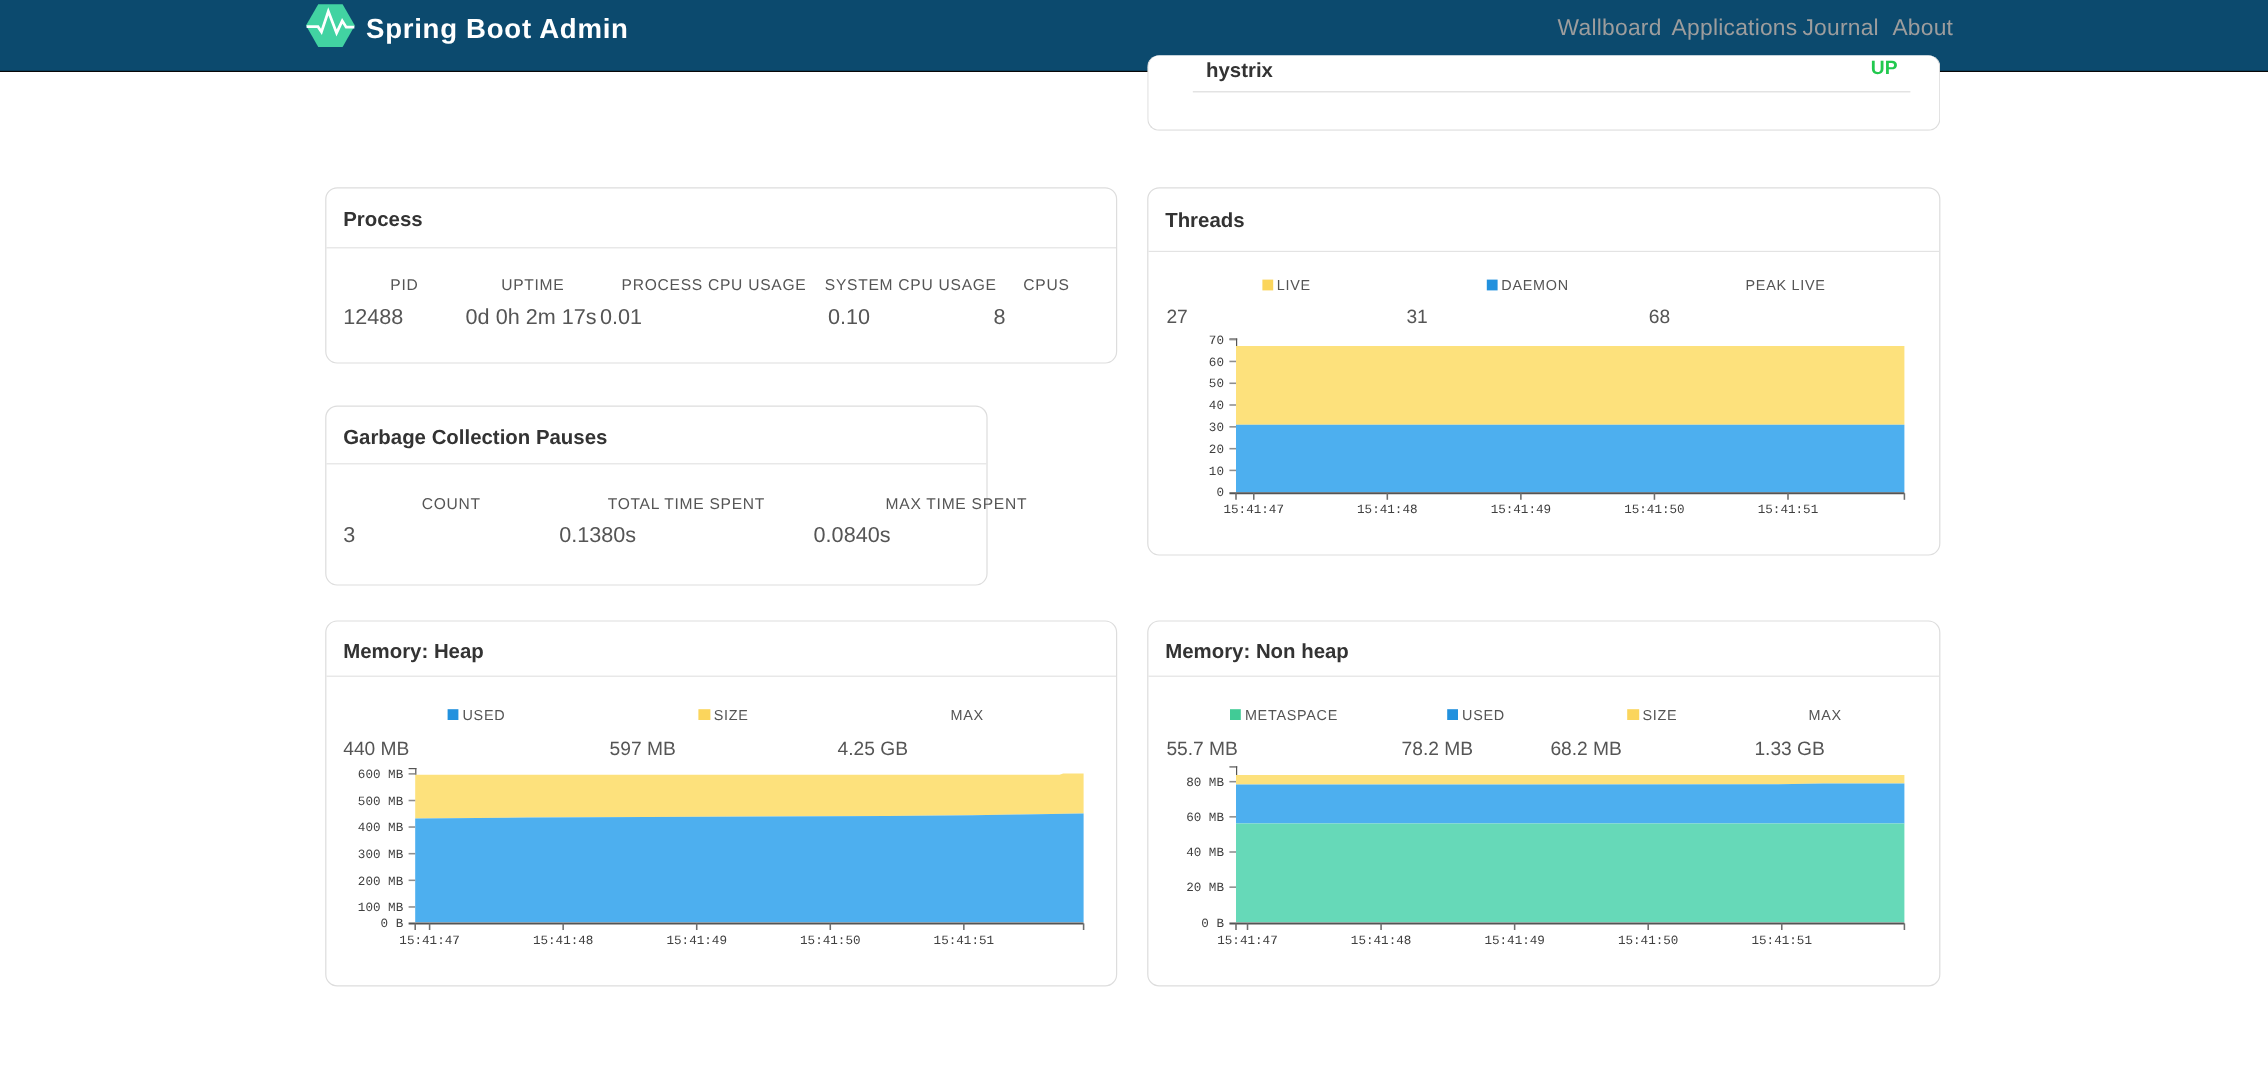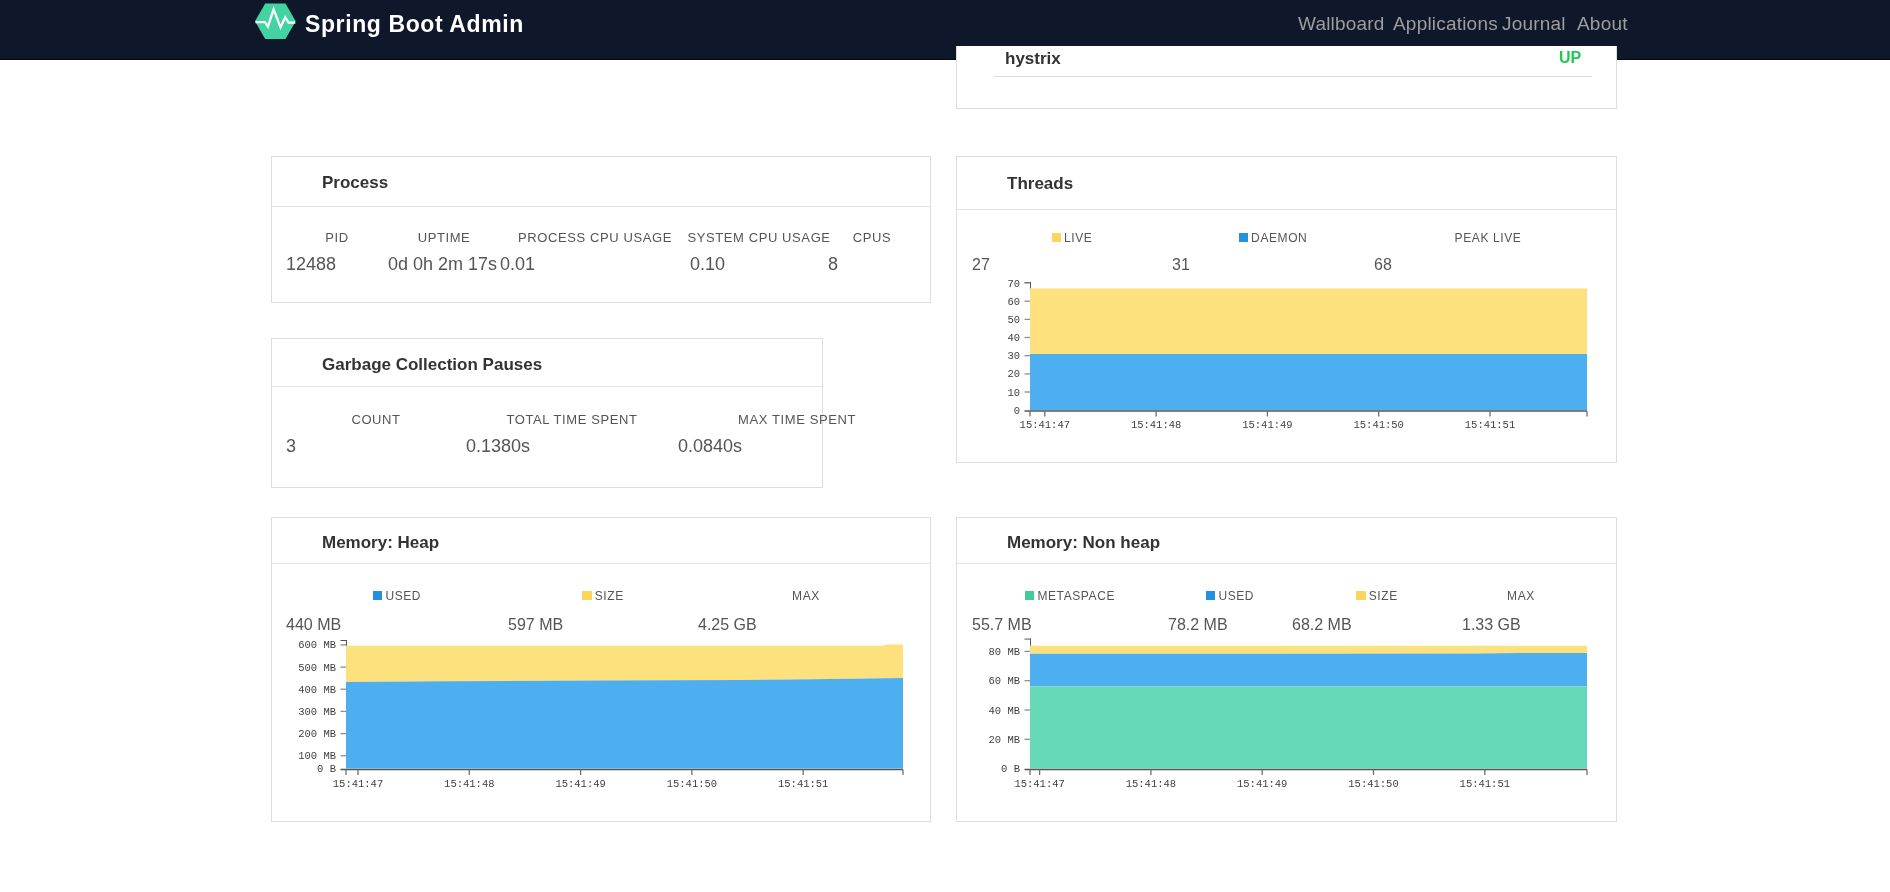--- a/index.html
+++ b/index.html
@@ -1,21 +1,21 @@
 <!DOCTYPE html>
 <html><head>
 <meta charset="utf-8">
 <style>
 * { margin:0; padding:0; box-sizing:border-box; }
 html,body { width:1890px; height:892px; background:#fff; font-family:"Liberation Sans", sans-serif; position:relative; overflow:hidden; }
-.nav { position:absolute; left:0; top:0; width:1890px; height:60px; background:#0f172a; border-bottom:1px solid #080808; }
+.nav { position:absolute; left:0; top:0; width:1890px; height:60px; background:#0c4a6e; border-bottom:1px solid #080808; }
 .brand { position:absolute; left:305px; top:11px; color:#fff; font-size:23px; font-weight:bold; letter-spacing:0.6px; }
 .navlink { position:absolute; top:13px; color:#9d9d9d; font-size:19px; letter-spacing:0.2px; }
-.panel { position:absolute; background:#fff; border:1px solid #ddd; border-radius:0; }
-.ptitle { position:absolute; left:14px; font-size:17px; font-weight:bold; color:#333;margin-left:36px; }
+.panel { position:absolute; background:#fff; border:1px solid #ddd; border-radius:10px; }
+.ptitle { position:absolute; left:14px; font-size:17px; font-weight:bold; color:#333; }
 .phead { position:absolute; left:0; width:100%; border-bottom:1px solid #e3e3e3; }
 .row { position:absolute; display:flex; }
 .lgc { display:flex; align-items:center; justify-content:center; white-space:nowrap; flex-shrink:0; }
 .lgt { font-size:12px; letter-spacing:0.6px; color:#555; }
 .sq { width:9.5px; height:9px; display:inline-block; margin-right:3px; position:relative; top:-1px; }
 .vc { text-align:left; color:#555; white-space:nowrap; flex-shrink:0; }
 .val { font-size:18px; }
 .cval { font-size:16px; }
 .lbl { font-size:13px; letter-spacing:0.6px; color:#555; }
 </style>

